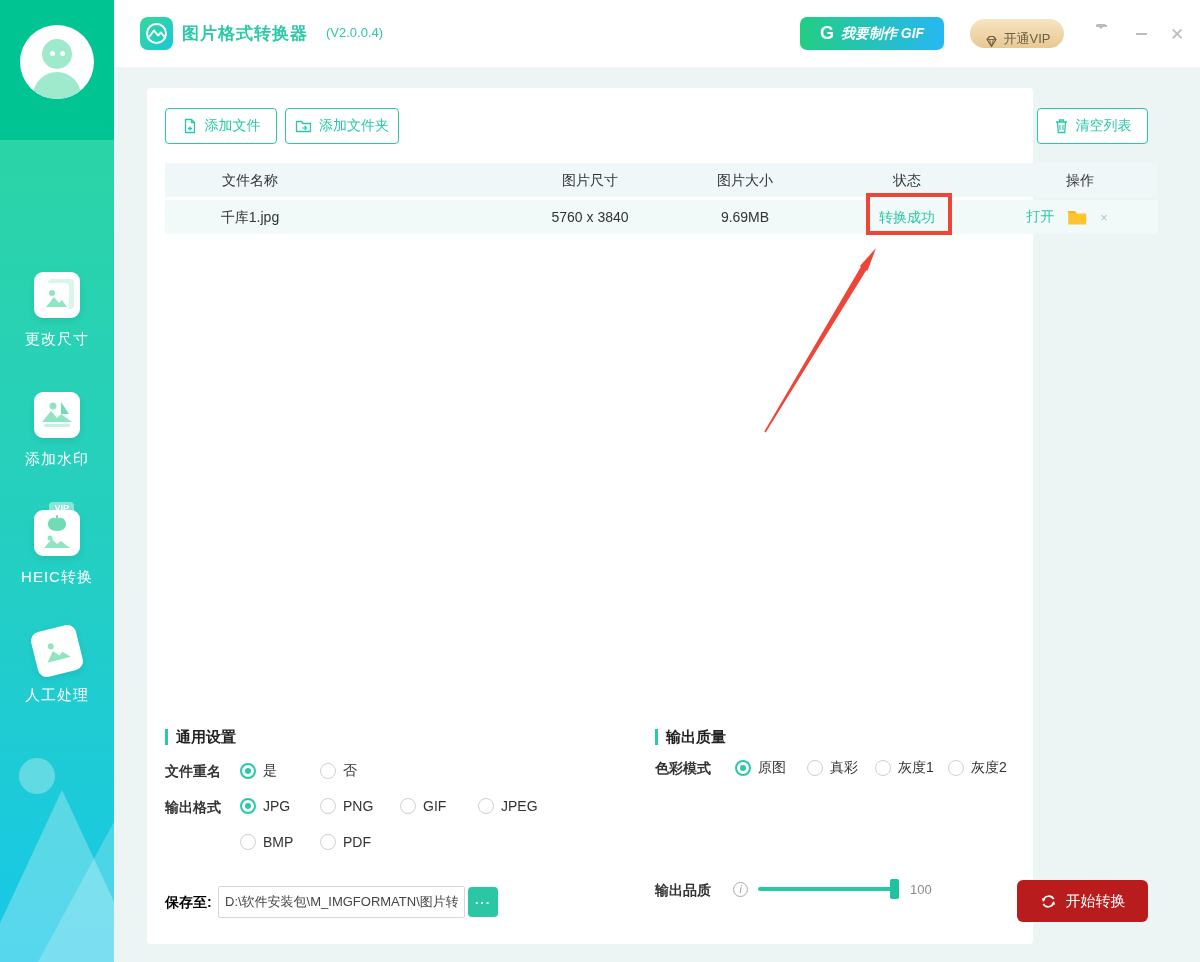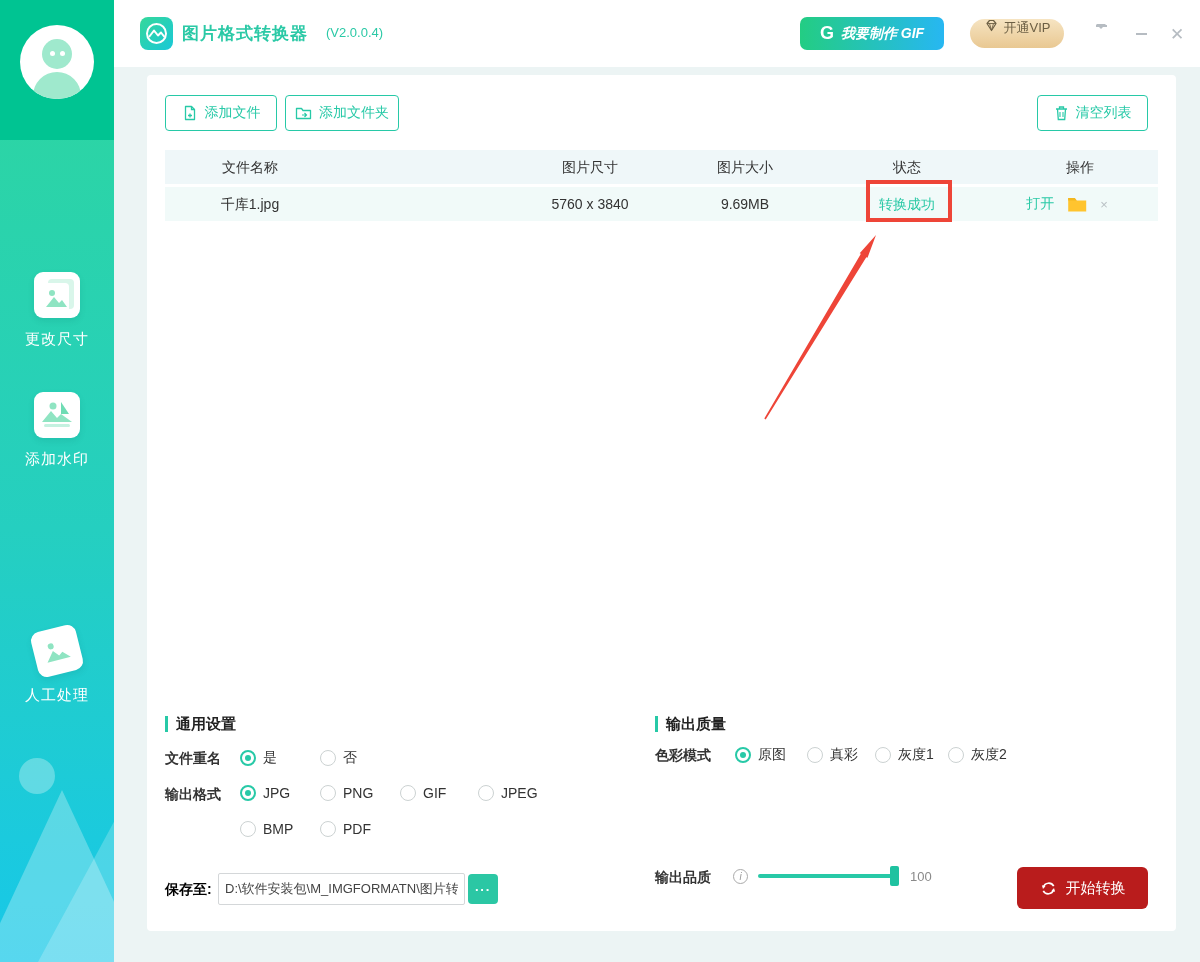--- a/index.html
+++ b/index.html
@@ -38,33 +38,33 @@
   .logo { position:absolute; left:26px; top:17px; width:33px; height:33px; border-radius:8px;
     background:linear-gradient(135deg,#35d89a,#19c8d8); }
   .app-title { position:absolute; left:68px; top:22px; font-size:17px; font-weight:bold; color:#2bc9a6; letter-spacing:1px; }
   .app-version { position:absolute; left:212px; top:25px; font-size:13px; color:#2bc9a6; }
   .gif-btn { position:absolute; left:686px; top:17px; width:144px; height:33px; border-radius:7px;
     background:linear-gradient(90deg,#23cd83,#27b7f2); color:#fff; border:none; cursor:pointer;
     font-style:italic; font-weight:bold; font-size:14px; display:flex; align-items:center; justify-content:center; gap:7px; }
   .gif-btn .g { font-size:18px; font-style:normal; font-weight:bold; }
   .vip-btn { position:absolute; left:856px; top:19px; width:94px; height:29px; border-radius:15px;
     background:linear-gradient(180deg,#f6e4c2,#e9c892); border:none; cursor:pointer;
-    color:#6d6045; font-size:13px; display:flex; align-items:flex-start; justify-content:center; gap:5px; }
+    color:#6d6045; font-size:13px; display:flex; align-items:flex-end; justify-content:center; gap:5px; }
   .win-ctl { position:absolute; top:24px; width:22px; height:20px; border:none; background:none;
     color:#b6bcc2; cursor:pointer; display:flex; align-items:center; justify-content:center; }
   .win-tray { left:976px; } .win-min { left:1016px; } .win-close { left:1052px; font-size:17px; }
   .tray-glyph { display:block; width:11px; }
   .tray-glyph .bar { height:2px; background:#b6bcc2; margin-bottom:2px; }
   .tray-glyph .tri { width:0; height:0; margin:0 auto; border-left:5px solid transparent;
     border-right:5px solid transparent; border-top:5px solid #b6bcc2; }
   .min-glyph { display:block; width:11px; height:2px; background:#b6bcc2; }
 
   
   .main-bg { position:absolute; left:114px; top:67px; width:1086px; height:895px; background:#ecf4f4; }
-  .card { position:absolute; left:33px; top:8px; width:1029px; height:856px; background:#fff; border-radius:4px; }
+  .card { position:absolute; left:33px; top:21px; width:886px; height:856px; background:#fff; border-radius:4px; }
 
   .tool-btn { position:absolute; height:36px; border:1px solid #27c9a7; border-radius:4px; background:#fff;
     color:#27c9a7; font-size:14px; cursor:pointer; display:flex; align-items:center; justify-content:center; gap:7px; }
   .btn-add-file { left:18px; top:20px; width:112px; }
   .btn-add-folder { left:138px; top:20px; width:114px; }
   .btn-clear { left:890px; top:20px; width:111px; }
 
   .thead { position:absolute; left:18px; top:75px; width:993px; height:34px; background:#eff7f9; }
   .trow  { position:absolute; left:18px; top:112px; width:993px; height:34px; background:#f1faf9; }
   .cell { position:absolute; top:0; height:34px; line-height:34px; font-size:14px; color:#333;
@@ -139,20 +139,32 @@
         <svg width="46" height="46" viewBox="0 0 46 46">
           <circle cx="19" cy="14" r="3.5" fill="#8fe4c2"></circle>
           <path d="M27 10 L27 22 L35 22 Z" fill="#6fdcb4"></path>
           <path d="M8 30 L17 19 L23 26 L27 22 L38 30 Z" fill="#8fe4c2"></path>
           <rect x="10" y="32" width="26" height="3" rx="1.5" fill="#c4f1e0"></rect>
         </svg>
       </span>
       <span class="side-label">添加水印</span>
     </div>
 
+    <div class="side-item" style="top:510px;">
+      <span class="side-ico">
+        <svg width="46" height="46" viewBox="0 0 46 46">
+          <path d="M23 9 c-4-3 -9 0 -9 5 c0 4 3 7 9 7 c6 0 9-3 9-7 c0-5 -5-8 -9-5 Z" fill="#6fdcb4"></path>
+          <rect x="22" y="5" width="2" height="5" rx="1" fill="#6fdcb4"></rect>
+          <circle cx="16" cy="28" r="2.5" fill="#8fe4c2"></circle>
+          <path d="M10 38 L18 29 L23 34 L27 31 L36 38 Z" fill="#8fe4c2"></path>
+        </svg>
+        <span class="vip-badge">VIP</span>
+      </span>
+      <span class="side-label">HEIC转换</span>
+    </div>
 
     <div class="side-item" style="top:628px;">
       <span class="side-ico" style="transform:rotate(-14deg);">
         <svg width="46" height="46" viewBox="0 0 46 46">
           <circle cx="18" cy="17" r="3" fill="#8fe4c2"></circle>
           <path d="M11 32 L19 22 L24 28 L28 25 L35 32 Z" fill="#8fe4c2"></path>
         </svg>
       </span>
       <span class="side-label" style="transform:none;">人工处理</span>
     </div>

